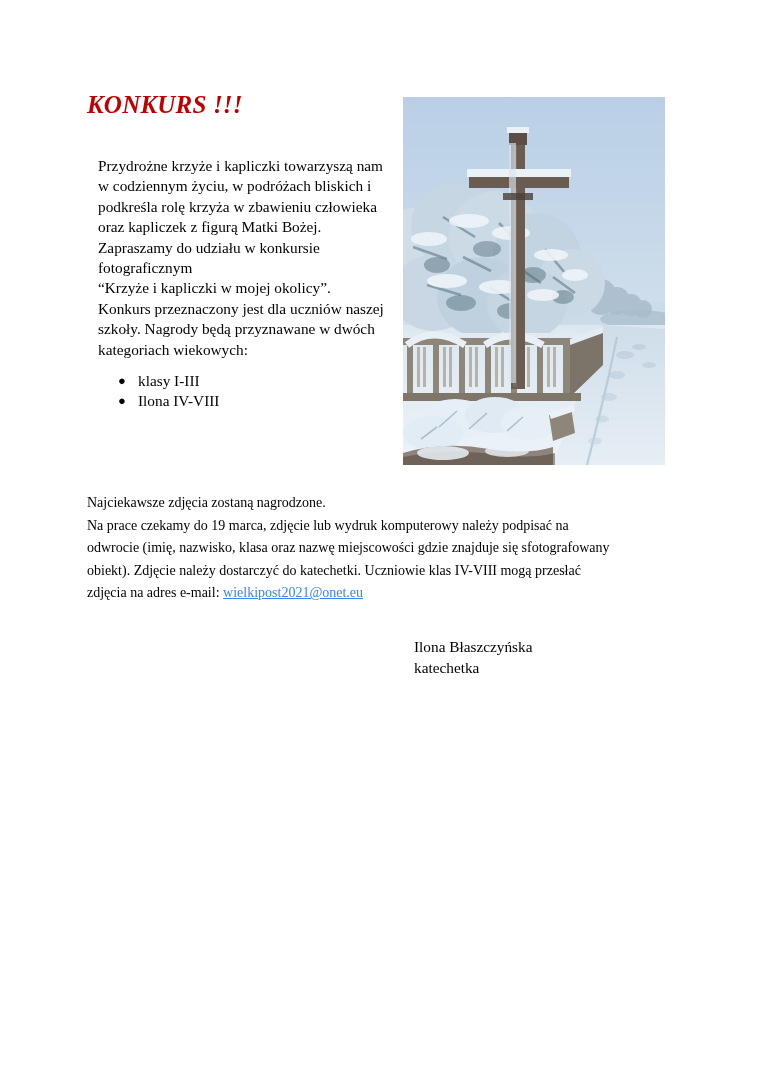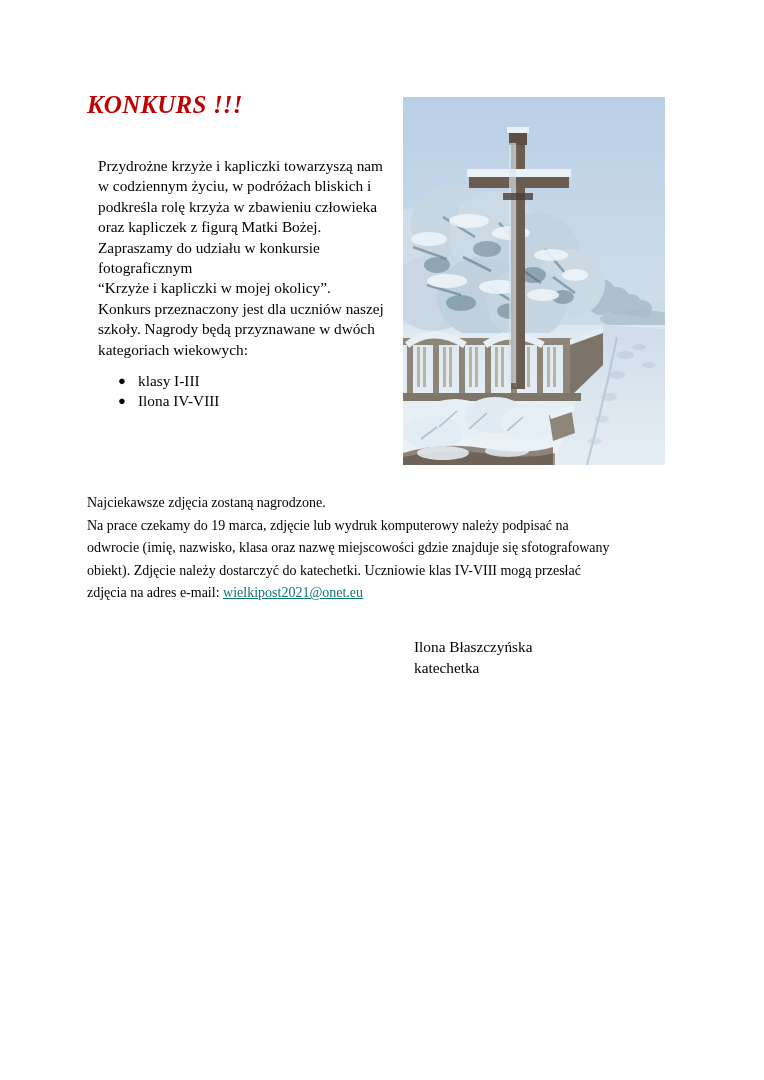--- a/index.html
+++ b/index.html
@@ -97,21 +97,21 @@
     top: 492px;
     width: 600px;
     font-size: 14px;
     line-height: 22.6px;
     text-align: left;
   }
   .col-wide p { margin: 0; }
   .wide-line { display: block; white-space: nowrap; }
 
   a.maillink {
-    color: #0f766e;
+    color: #3b82f6;
     text-decoration: underline;
     font-family: Liberation Serif, serif;
   }
 
   
   .signature {
     position: absolute;
     left: 414px;
     top: 636px;
     font-size: 15.3px;

